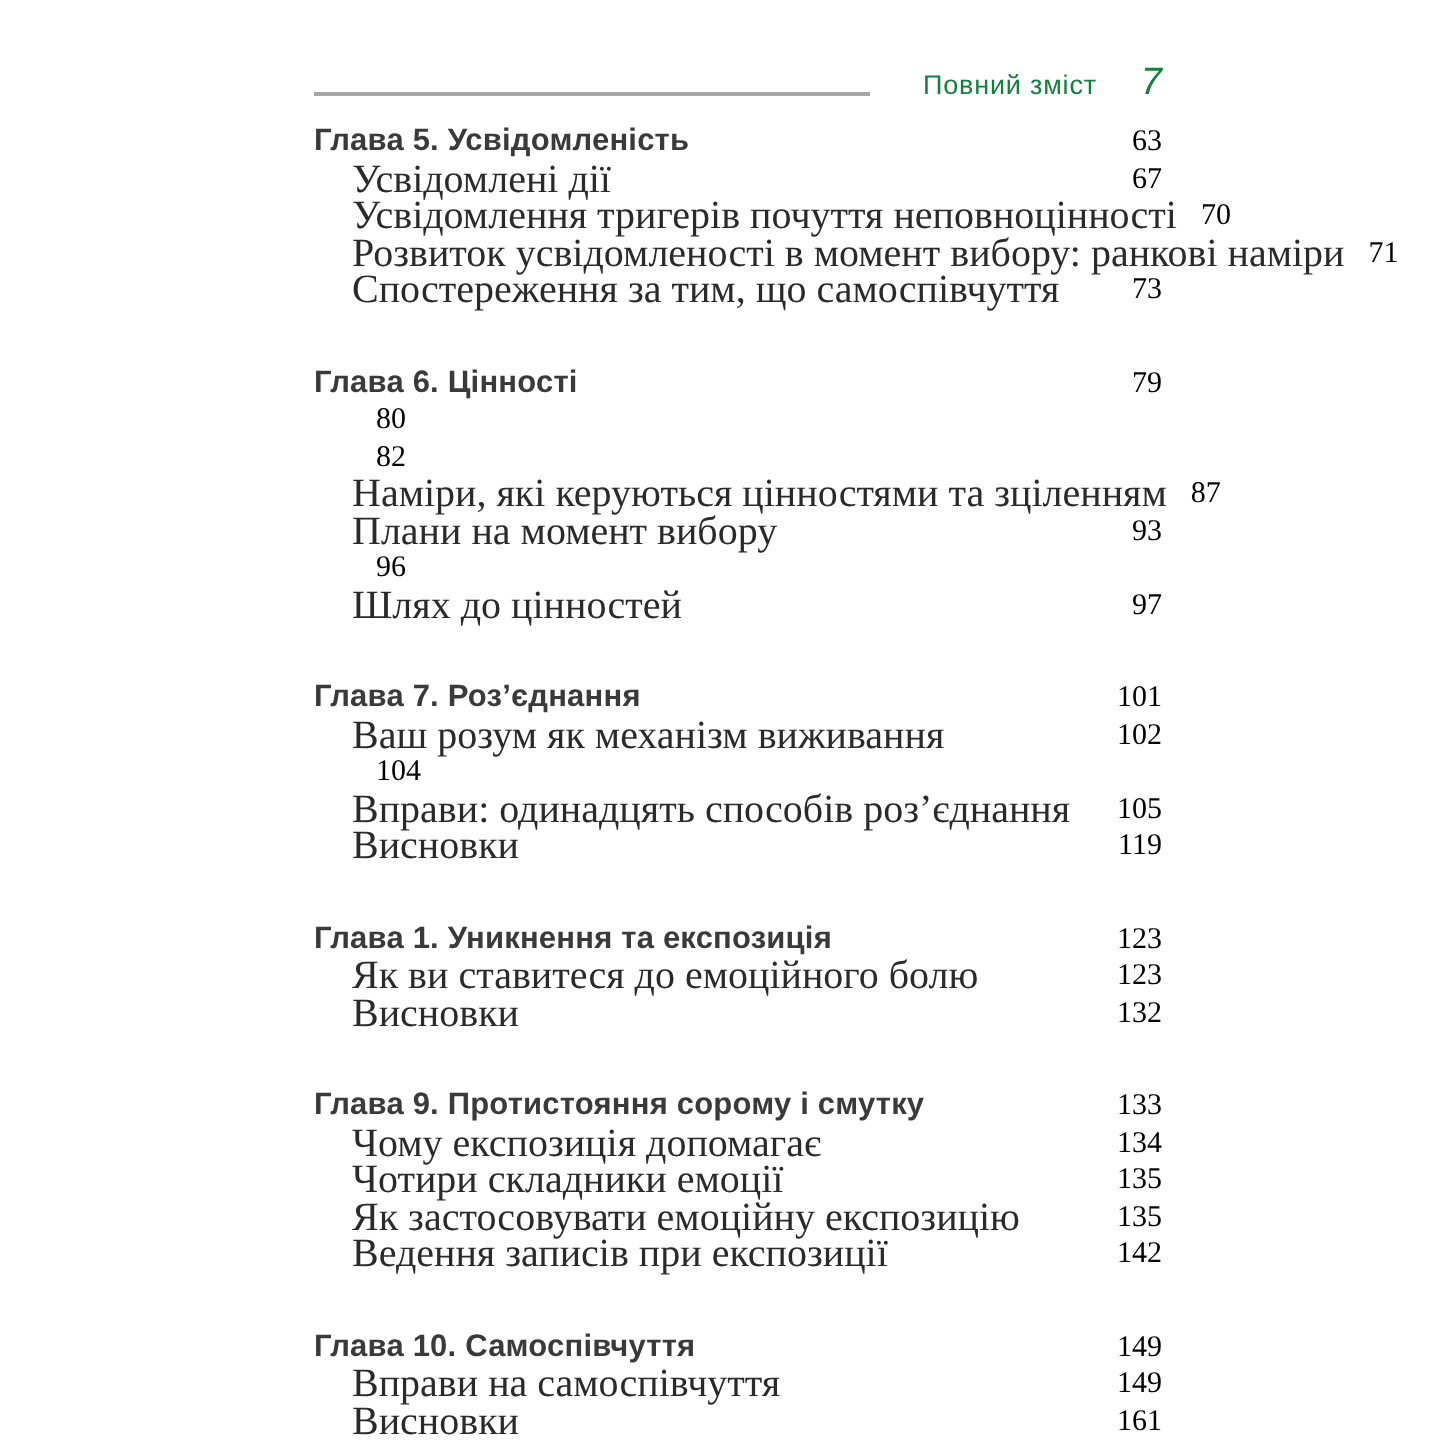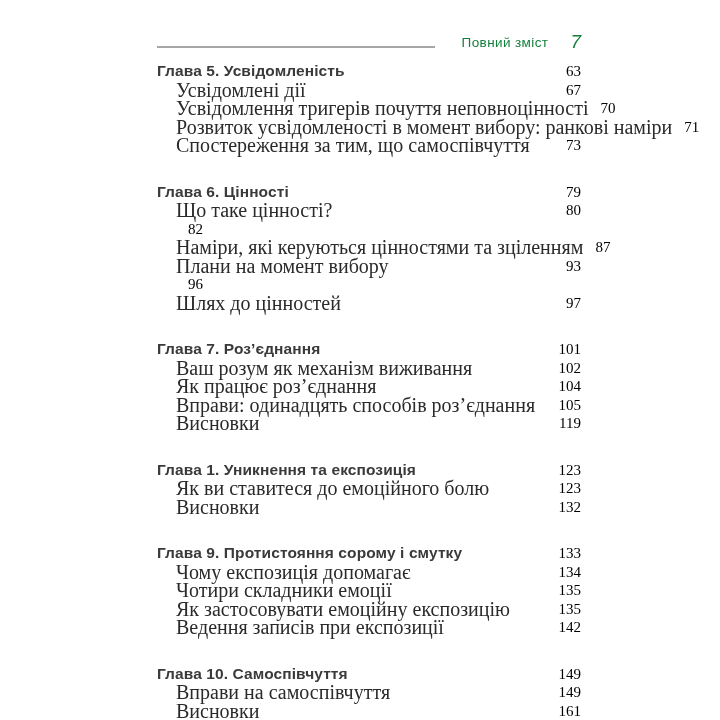--- a/index.html
+++ b/index.html
@@ -126,21 +126,20 @@
 </div>
   </section>
 
   <section class="chapter">
     <div class="row title-row">
       <span class="chapter-title">Глава 6. Цінності</span>
       <span class="page-num">79</span>
     </div>
     <div class="items">
   <div class="row item-row">
-    <span class="item-label">Що таке цінності?</span>
     <span class="page-num">80</span>
   </div>
 
   <div class="row item-row">
     <span class="page-num">82</span>
   </div>
 
   <div class="row item-row">
     <span class="item-label">Наміри, які керуються цінностями та зціленням</span>
     <span class="page-num">87</span>
@@ -167,21 +166,20 @@
       <span class="chapter-title">Глава 7. Роз’єднання</span>
       <span class="page-num">101</span>
     </div>
     <div class="items">
   <div class="row item-row">
     <span class="item-label">Ваш розум як механізм виживання</span>
     <span class="page-num">102</span>
   </div>
 
   <div class="row item-row">
-    <span class="item-label">Як працює роз’єднання</span>
     <span class="page-num">104</span>
   </div>
 
   <div class="row item-row">
     <span class="item-label">Вправи: одинадцять способів роз’єднання</span>
     <span class="page-num">105</span>
   </div>
 
   <div class="row item-row">
     <span class="item-label">Висновки</span>

